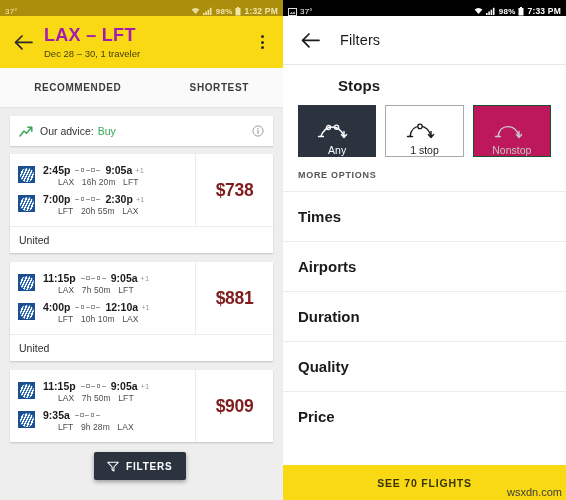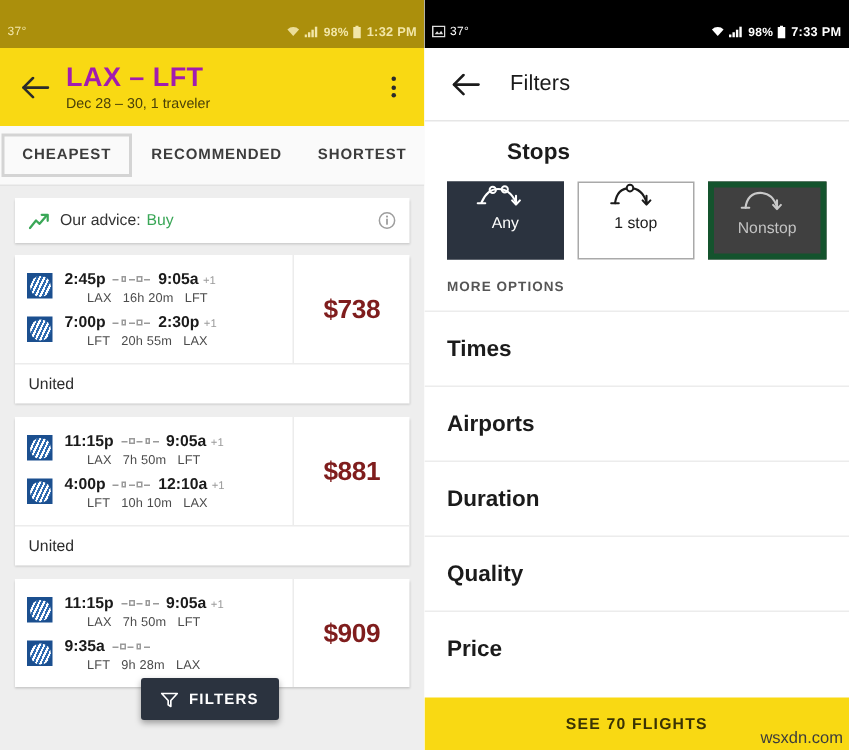--- a/index.html
+++ b/index.html
@@ -9,22 +9,22 @@
     background:#ffffff;
     overflow:hidden;
   }
   .screens { display:flex; width:566px; height:500px; }
   .screen { width:283px; height:500px; position:relative; overflow:hidden; }
   .screen-left { background:#eeeeee; }
   .screen-right { background:#ffffff; }
 
   
   .statusbar {
-    height:16px; display:flex; align-items:flex-start;
-    padding:16px 5px; font-size:8px; letter-spacing:0.2px;gap:24px;
+    height:16px; display:flex; align-items:flex-end;
+    padding:0 5px; font-size:8px; letter-spacing:0.2px;gap:24px;
   }
   .statusbar.left  { background:#ab8f0c; color:#f2e6a8; }
   .statusbar.right { background:#000000; color:#ffffff; }
   .sb-left { display:flex; align-items:center; gap:3px; }
   .sb-right { margin-left:auto; display:flex; align-items:center; gap:3px; }
   .sb-temp { font-size:8px; }
   .sb-pct  { font-size:8px; font-weight:bold; }
   .sb-time { font-size:8.5px; font-weight:bold; }
   .ic { display:inline-block; line-height:1; }
   .ic svg { display:block; }
@@ -122,26 +122,26 @@
   .rbar { height:48px; display:flex; align-items:center; padding:0 14px; background:#fff; }
   .rbar-back { width:26px; height:26px; display:flex; align-items:center; justify-content:center; cursor:pointer; }
   .rbar-title { font-size:14.5px; color:#1b1b1b; margin-left:17px; letter-spacing:0.1px; }
   .rsep { height:1px; background:#e6e6e6; }
 
   .stops-sec { padding:12px 15px 0 15px; }
   .sec-h { font-size:15px; font-weight:bold; color:#1b1b1b; letter-spacing:0.1px;margin-left:40px; }
   .stop-btns { display:flex; gap:9px; margin-top:11px; }
   .stop-btn {
     width:99px; height:52px; display:flex; flex-direction:column;
-    align-items:center; justify-content:flex-start; gap:4px; cursor:pointer;
+    align-items:center; justify-content:flex-end; gap:4px; cursor:pointer;
     font-size:10.5px;
   }
   .stop-btn.sel   { background:#2b333f; color:#ffffff; border:1px solid #2b333f; }
   .stop-btn.plain { background:#ffffff; color:#1b1b1b; border:1px solid #a9a9a9; }
-  .stop-btn.dis   { background:#404040; color:#c3c3c3; border:4px solid #14532d; cursor:default; }
+  .stop-btn.dis   { background:#be185d; color:#c3c3c3; border:1px solid #14532d; cursor:default; }
   .more-opt {
     font-size:9px; color:#555; letter-spacing:0.7px; font-weight:bold;
     padding:13px 15px 11px 15px;
   }
   .frow {
     height:50px; display:flex; align-items:center; padding:0 15px;
     border-top:1px solid #ececec; cursor:pointer;
   }
   .frow .t { font-size:15px; font-weight:bold; color:#1b1b1b; }
 
@@ -204,21 +204,20 @@
         <div class="appbar-sub">Dec 28 – 30, 1 traveler</div>
       </div>
       <div class="appbar-menu">
         <i></i>
           <i></i>
           <i></i>
       </div>
     </div>
 
     <div class="tabs">
-      <div class="tab sel">CHEAPEST</div>
       <div class="tab">RECOMMENDED</div>
       <div class="tab">SHORTEST</div>
     </div>
 
     <div class="advice">
       <span class="ic">
         <svg width="14" height="11" viewBox="0 0 14 11">
           <path d="M1 10 5 5l2.4 2.2L12.4 1.4" stroke="#3aa757" stroke-width="1.5" fill="none" stroke-linecap="round" stroke-linejoin="round"></path>
           <path d="M8.8 1.2h4v4" stroke="#3aa757" stroke-width="1.5" fill="none" stroke-linecap="round" stroke-linejoin="round"></path>
         </svg>

